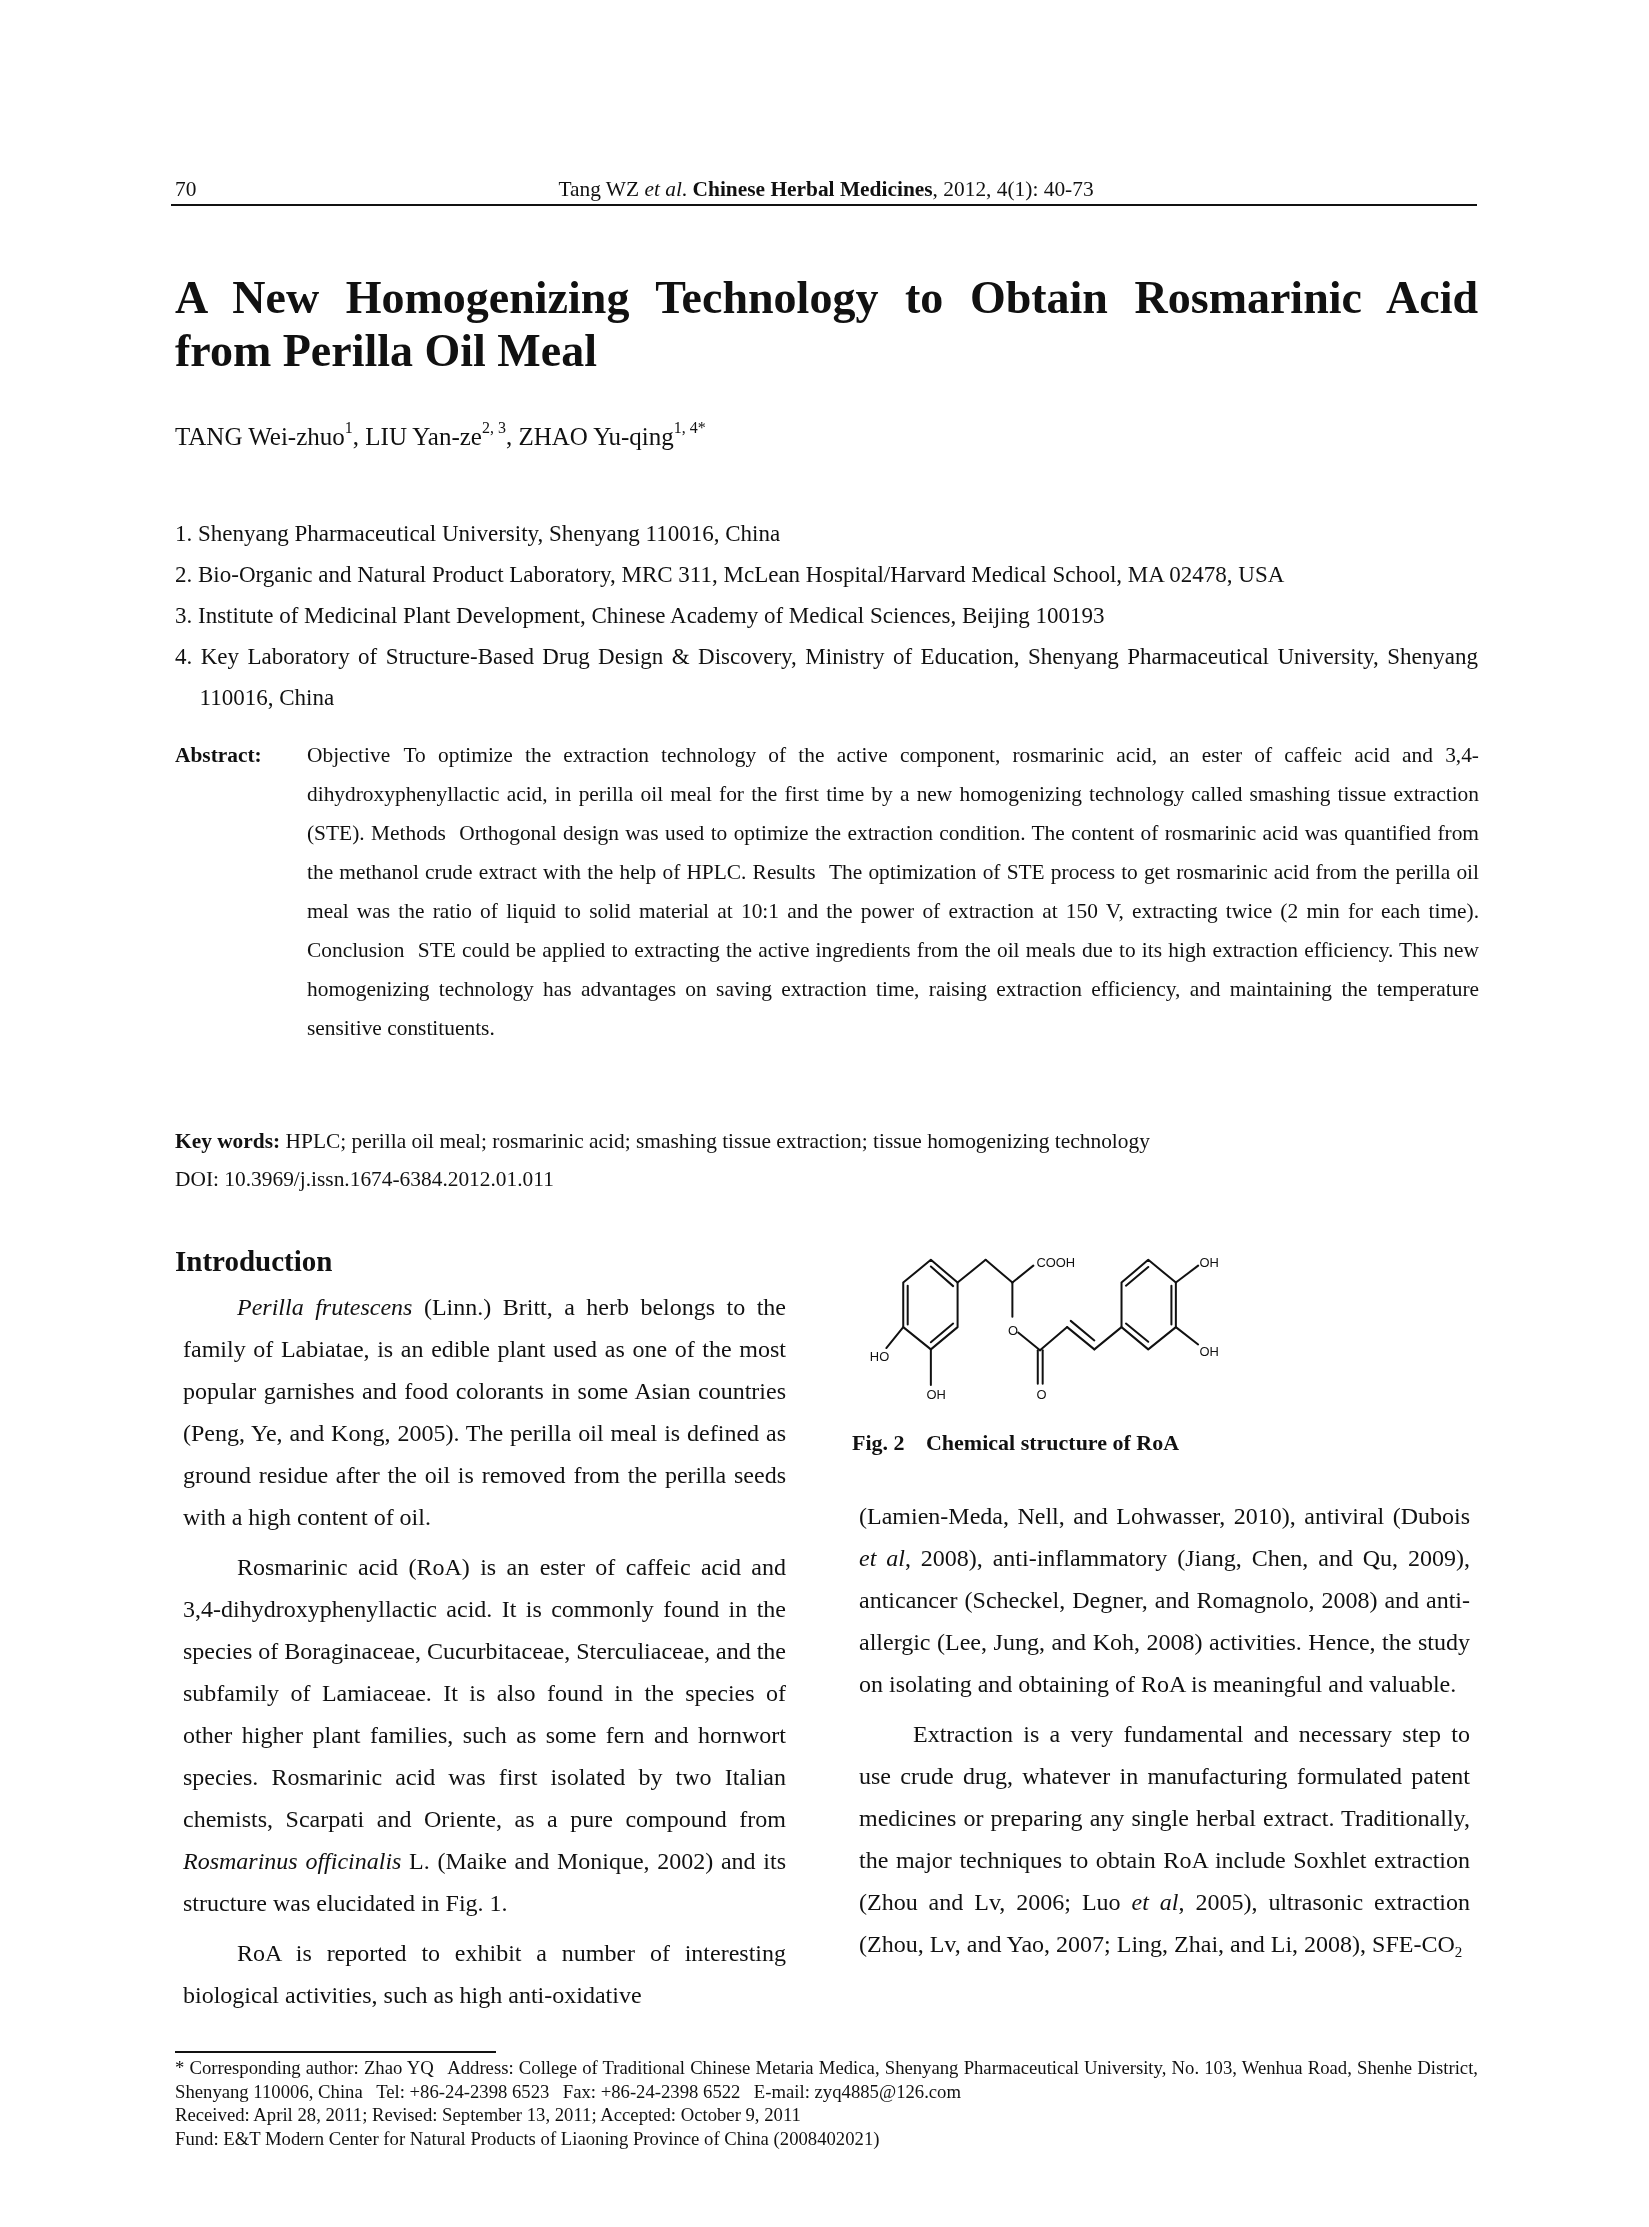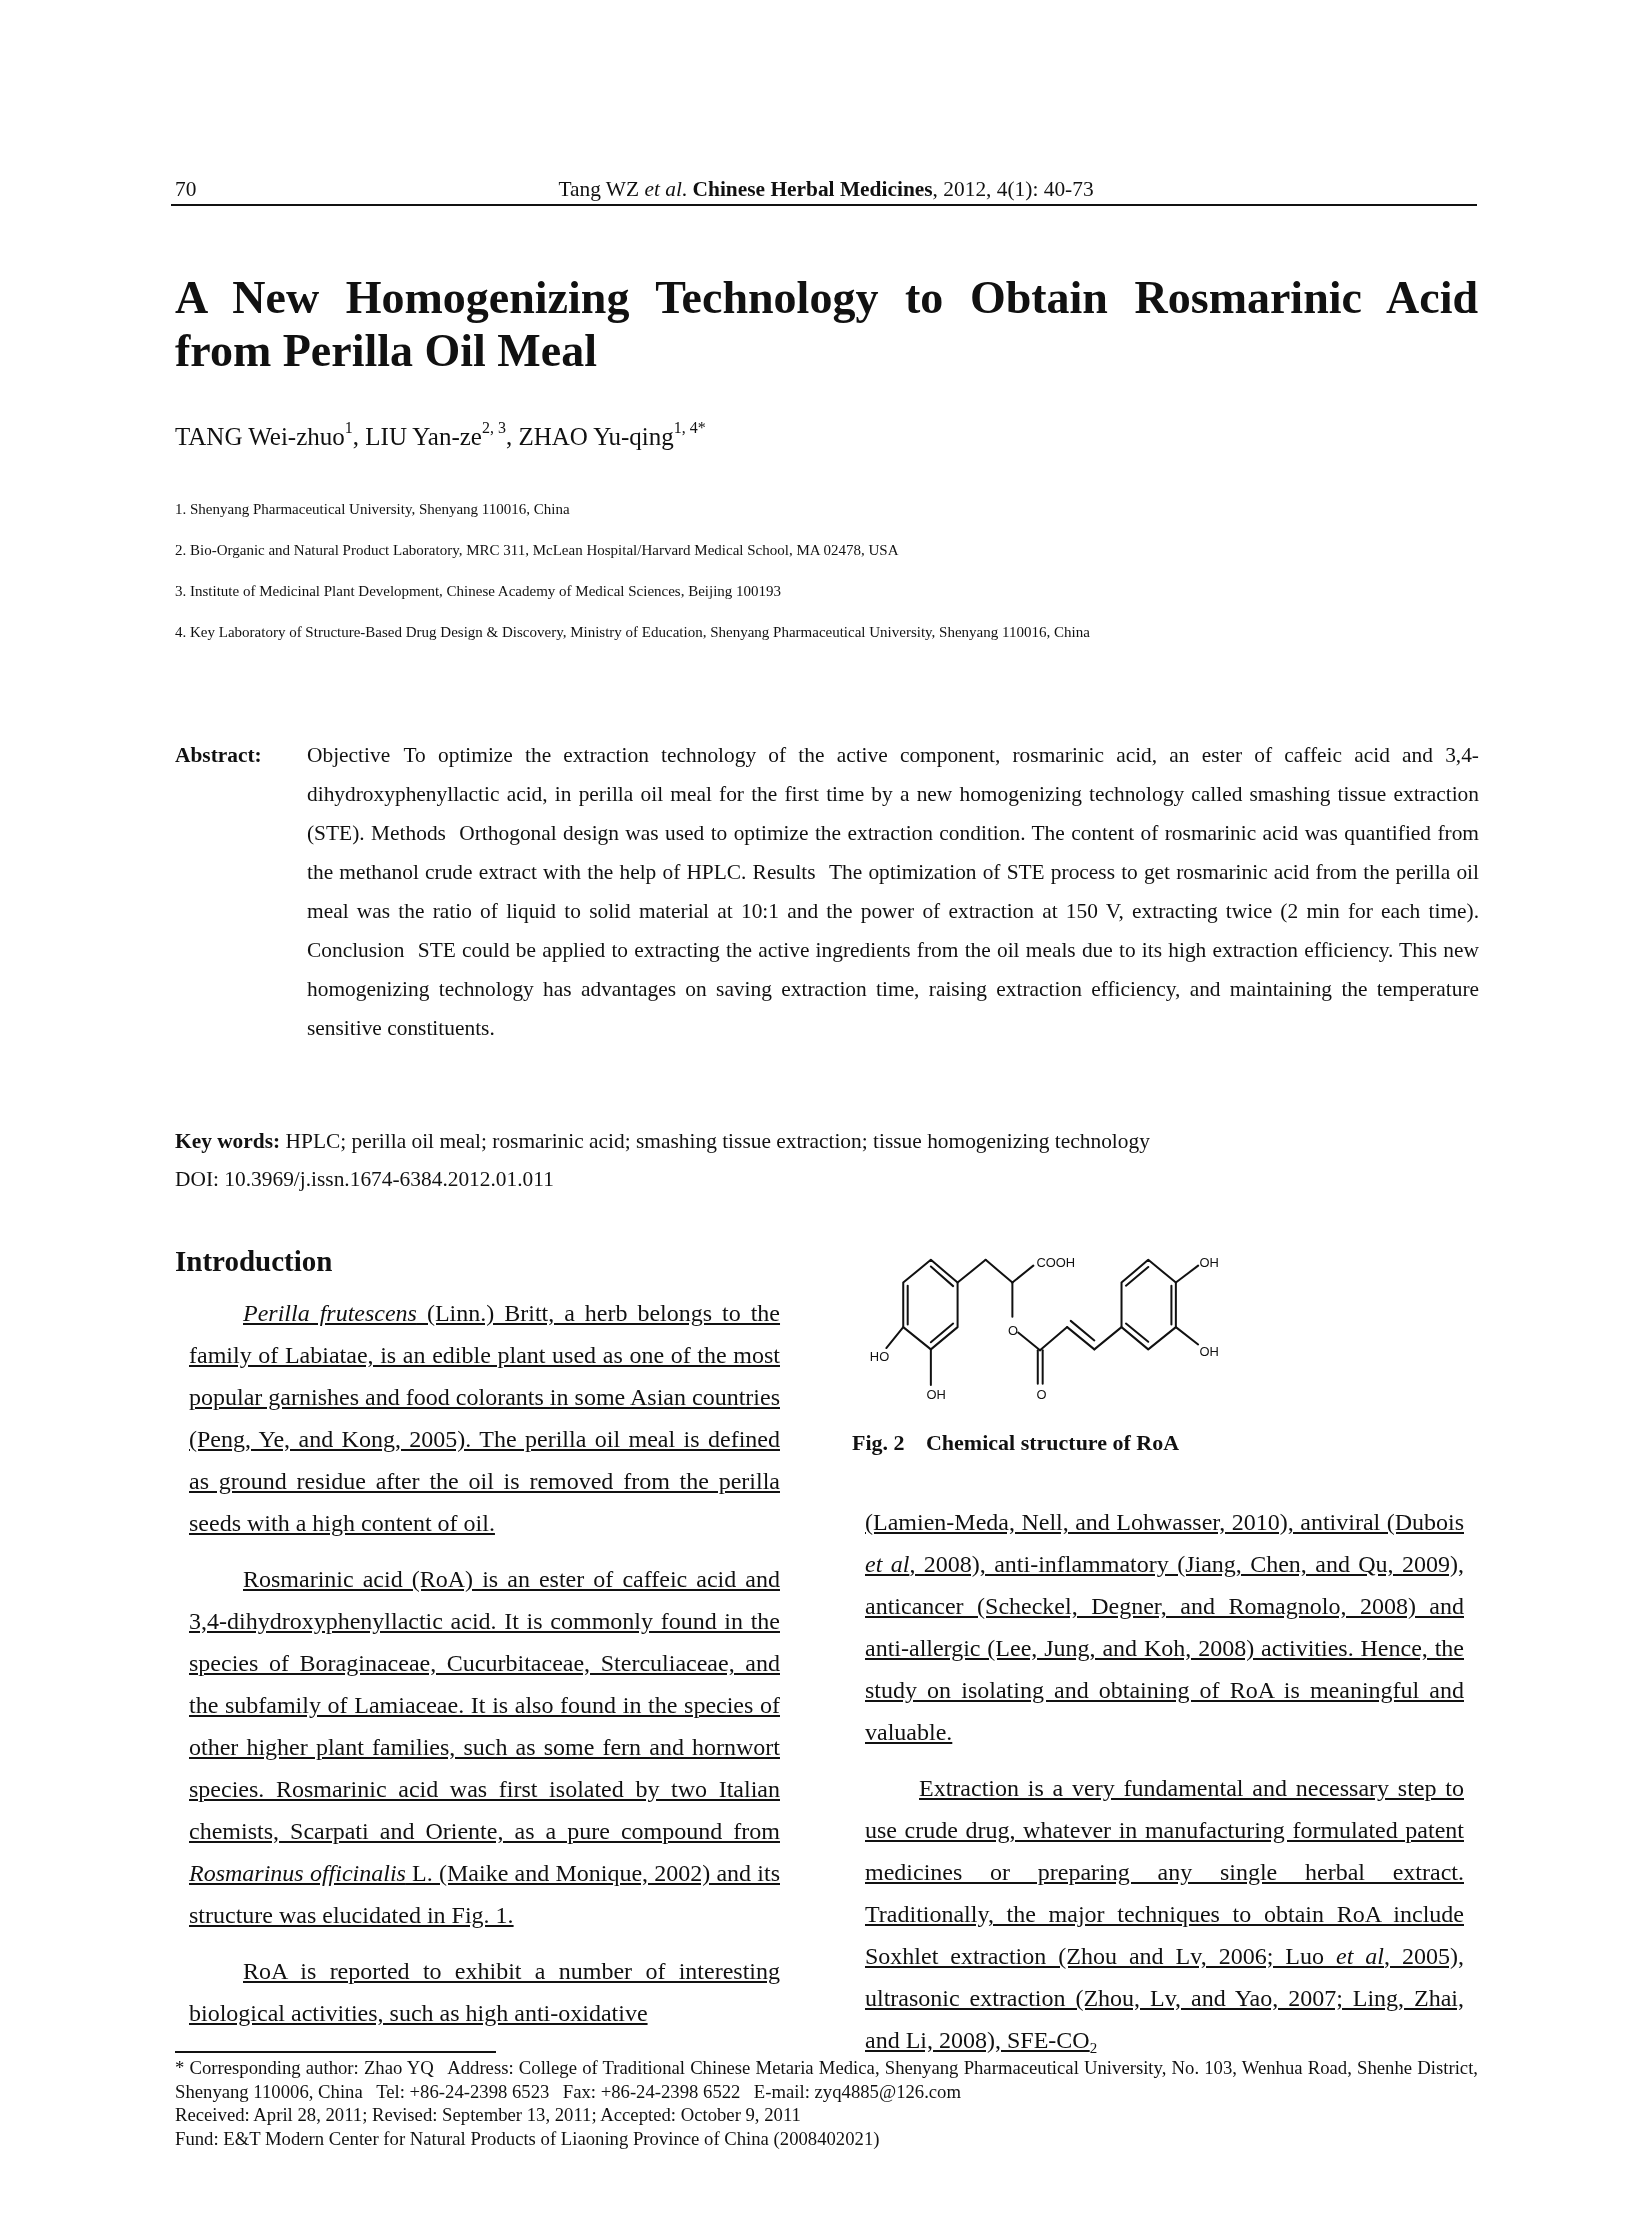--- a/index.html
+++ b/index.html
@@ -12,34 +12,34 @@
   .page-num { left: 175px; top: 177px; font-size: 21.4px; line-height: 25px; }
   .running-head { left: 175px; width: 1302px; top: 177px; font-size: 21.4px; line-height: 25px; text-align: center; }
   .running-head i { font-style: italic; }
   .running-head b { font-weight: bold; }
   .head-rule { left: 171px; width: 1306px; top: 204px; height: 2.2px; background: #111; }
 
   .title { left: 175px; width: 1303px; top: 271px; font-size: 46px; line-height: 53px; font-weight: bold; text-align: justify; text-align-last: left; }
   .authors { left: 175px; top: 421px; font-size: 25px; line-height: 31px; }
   .authors sup { font-size: 16px; vertical-align: 11.6px; line-height: 0; }
 
-  .affils { left: 175px; top: 489px; width: 1303px; font-size: 15px; line-height: 41px; }
+  .affils { left: 175px; top: 513px; width: 1303px; font-size: 23px; line-height: 41px; }
   .affil { display: block; padding-left: 24.5px; text-indent: -24.5px; text-align: justify; text-align-last: left; }
 
   .abstract-label { left: 175px; top: 736px; font-size: 21.4px; line-height: 38px; font-weight: bold; }
   .abstract-body { left: 307px; top: 736px; width: 1172px; font-size: 21.4px; line-height: 39px; text-align: justify; text-align-last: left; }
   .abstract-body b { font-weight: normal; }
 
   .keywords { left: 175px; top: 1122px; width: 1303px; font-size: 21.4px; line-height: 38px; }
   .keywords b { font-weight: bold; }
 
   .section-h { left: 175px; top: 1243px; font-size: 29px; line-height: 36px; font-weight: bold; }
 
   .col { font-size: 24px; line-height: 42px; text-align: justify; text-align-last: left; }
-  .col p { margin: 14px; text-decoration: underline; }
+  .col p { margin: 8px; }
   .col p.ind { text-indent: 54px; }
   .col-left { left: 175px; top: 1278px; width: 619px; }
   .col-right { left: 851px; top: 1487px; width: 627px; }
   .col i { font-style: italic; }
   .col sub { font-size: 15px; vertical-align: -4.5px; line-height: 0; }
 
   .figure { left: 846px; top: 1230px; width: 633px; height: 196px; }
   .fig-caption { left: 852px; top: 1429px; font-size: 22px; line-height: 27px; font-weight: bold; }
   .fig-caption .gap { display: inline-block; width: 21.4px; }
 

